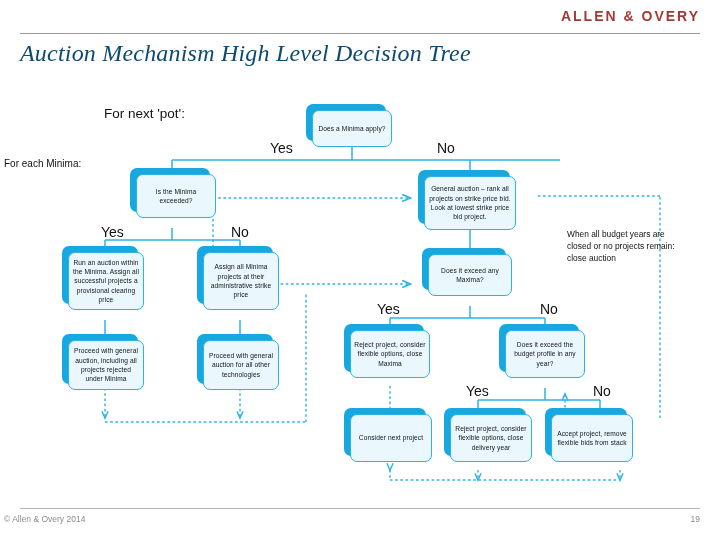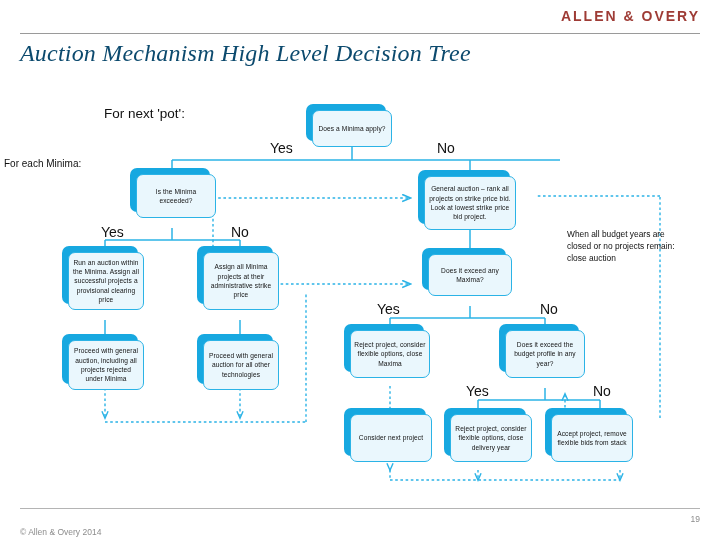--- a/index.html
+++ b/index.html
@@ -26,22 +26,22 @@
     font-style:italic;font-size:24px;color:#0c4a6e;
     white-space:nowrap;letter-spacing:.2px;
   }
 
   
   .rule-bottom{
     position:absolute;left:20px;right:20px;top:508px;height:1px;
     background:#b4b4b4;
   }
   .copyright{
-    position:absolute;left:20px;top:514px;
-    font-size:8.5px;color:#8c8c8c;white-space:nowrap;margin-top:13px;
+    position:absolute;left:4px;top:514px;
+    font-size:8.5px;color:#8c8c8c;white-space:nowrap;
   }
   .pagenum{
     position:absolute;right:20px;top:514px;
     font-size:8.5px;color:#8c8c8c;
   }
 
   
   #diagram{
     position:absolute;left:0;top:88px;width:720px;height:412px;
   }

